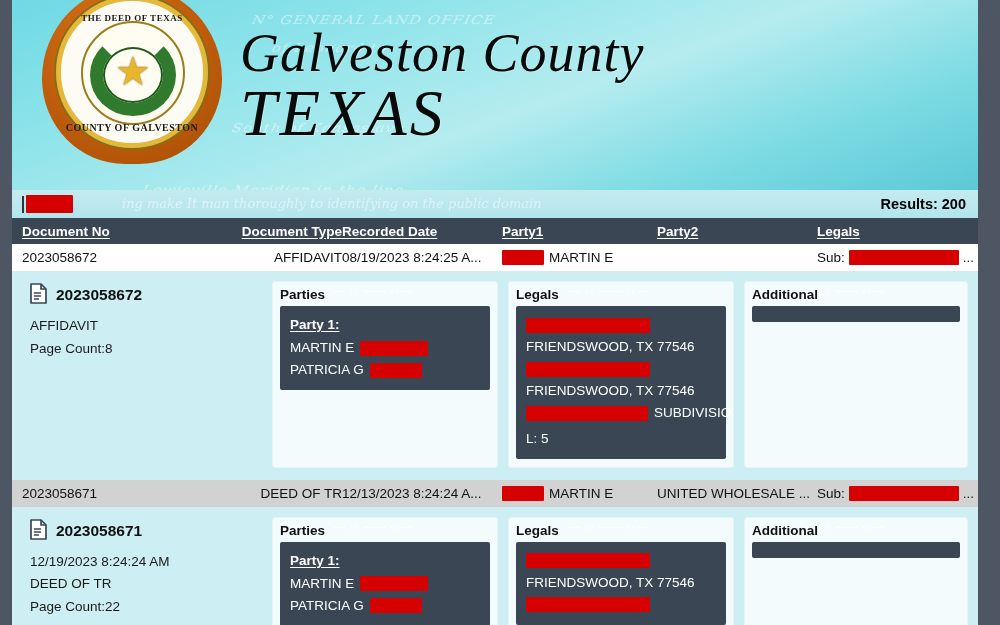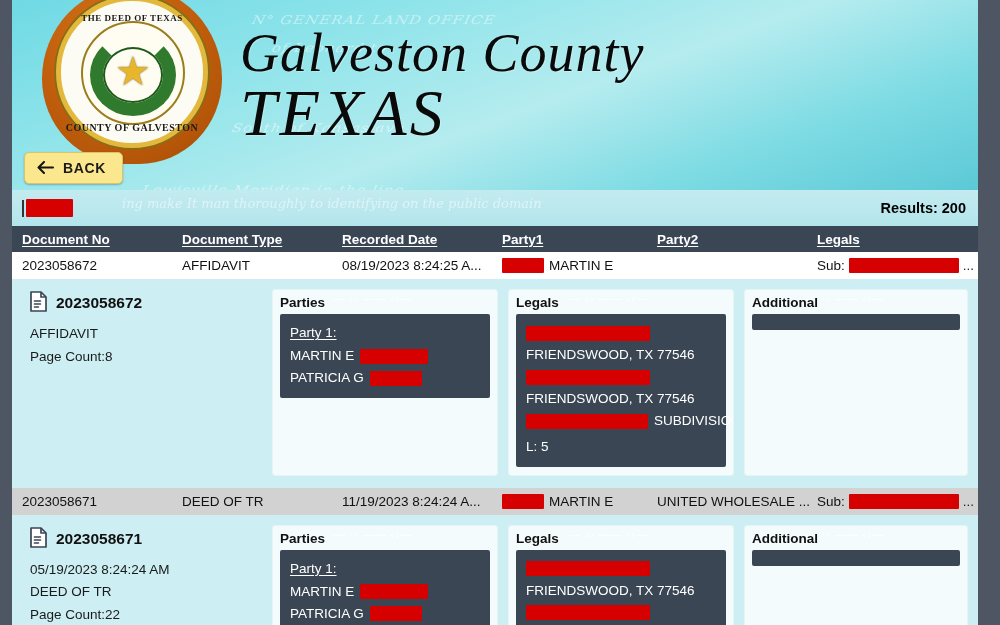--- a/index.html
+++ b/index.html
@@ -94,21 +94,21 @@
     background: #fbe78e; border: 1px solid #d8c46a; border-radius: 5px;
     padding: 8px 15px; font-size: 13.5px; font-weight: bold; color: #1b1b1b;
     letter-spacing: .4px; cursor: pointer;
     display: flex; align-items: center; gap: 10px;
     box-shadow: 0 1px 2px rgba(0,0,0,.25);
   }
   .icn { display: inline-block; line-height: 1; }
 
   
   .results-bar {
-    position: relative; height: 36px; width: 100%;
+    position: relative; height: 28px; width: 100%;
     background: linear-gradient(180deg,#c3ebf0,#b3e5ec);
     display: flex; align-items: center; justify-content: space-between;
     padding: 0 12px 0 10px; overflow: hidden;
   }
   .results-bar .script-bg {
     position: absolute; inset: 0; opacity: .5; color: #fff;
     font-family: "DejaVu Serif", serif; font-style: italic; font-size: 13px;
     padding-left: 110px; line-height: 28px; white-space: nowrap; pointer-events: none;
   }
   .redact { background: #d60000; display: inline-block; border-radius: 1px; vertical-align: middle; }
@@ -126,21 +126,21 @@
     font-size: 13.5px; font-weight: bold; text-decoration: underline;
     text-underline-offset: 2px; cursor: pointer;
   }
   .row-line {
     display: flex; align-items: center; height: 27px;
     font-size: 13.5px; color: #111; padding-left: 10px;
   }
   .row-line.odd { background: #ffffff; }
   .row-line.even { background: #d2d2d2; }
   .c-docno  { width: 160px; flex: 0 0 160px; }
-  .c-doctyp { width: 160px; flex: 0 0 160px; }
+  .c-doctyp { width: 160px; flex: 0 0 160px; text-align: right; }
   .c-date   { width: 160px; flex: 0 0 160px; }
   .c-p1     { width: 155px; flex: 0 0 155px; display:flex; align-items:center; gap:5px; }
   .c-p2     { width: 160px; flex: 0 0 160px; }
   .c-legal  { flex: 1 1 auto; display:flex; align-items:center; gap:4px; }
   .ell { color:#222; }
 
   
   .detail {
     background: #cdeef2; display: flex; gap: 10px;
     padding: 10px 10px 12px 18px;
@@ -158,21 +158,21 @@
     position: absolute; left: 60px; top: 2px; right: 2px;
     font-family: "DejaVu Serif", serif; font-style: italic; font-size: 12px;
     color: #fff; white-space: nowrap; pointer-events: none; opacity: .9;
   }
   .card-title { font-size: 13.5px; font-weight: bold; color: #111; position: relative; margin-bottom: 4px; }
   .card-body {
     background: #3b4654; border-radius: 2px; color: #fff;
     padding: 8px 10px 9px 10px; font-size: 13.5px; line-height: 22px;
   }
   .card-body.empty { height: 16px; padding: 0; }
-  .party-head { font-weight: normal; text-decoration: underline; text-underline-offset: 2px; display: block; margin-bottom: 1px; }
+  .party-head { font-weight: bold; text-decoration: underline; text-underline-offset: 2px; display: block; margin-bottom: 1px; }
   .pw-parties { width: 226px; flex: 0 0 226px; }
   .pw-legals  { width: 226px; flex: 0 0 226px; }
   .pw-add     { flex: 1 1 auto; }
   .nm { display: inline-flex; align-items: center; gap: 6px; }
 </style>
 </head>
 <body>
 
 <div id="app">
 
@@ -194,28 +194,20 @@
         </div>
         <div class="seal-text-bot">COUNTY OF GALVESTON</div>
       </div>
     </div>
 
     <div class="title-wrap">
       <div class="title-line1">Galveston County</div>
       <div class="title-line2">TEXAS</div>
     </div>
 
-    <div class="btn-back">
-      <span class="icn">
-        <svg width="17" height="13" viewBox="0 0 17 13">
-            <path d="M7 1 L1.5 6.5 L7 12 M1.5 6.5 H16" stroke="#141414" stroke-width="2" fill="none" stroke-linecap="round" stroke-linejoin="round"></path>
-          </svg>
-      </span>
-      <span>BACK</span>
-    </div>
 
   </div>
 
   <div class="results-bar">
     <div class="script-bg">ing make It man thoroughly to identifying on the public domain</div>
     <div class="results-left">
       <span class="caret"></span>
       <span class="redact" style="width:47px;height:18px"></span>
     </div>
     <div class="results-count">Results: 200</div>
@@ -299,21 +291,21 @@
       <div class="card pw-add">
         <div class="card-script">— ›› —— ‹‹—</div>
         <div class="card-title">Additional</div>
         <div class="card-body empty"></div>
       </div>
     </div>
 
     <div class="row-line even">
       <span class="c-docno">2023058671</span>
       <span class="c-doctyp">DEED OF TR</span>
-      <span class="c-date">11/19/2023 8:24:24 A...</span>
+      <span class="c-date">12/13/2023 8:24:24 A...</span>
       <span class="c-p1">
         <span class="redact" style="width:42px;height:15px"></span>
         <span>MARTIN E</span>
       </span>
       <span class="c-p2">UNITED WHOLESALE ...</span>
       <span class="c-legal">
         <span>Sub:</span>
         <span class="redact" style="width:110px;height:15px"></span>
         <span class="ell">...</span>
       </span>
@@ -324,21 +316,21 @@
         <div class="doc-title">
           <span class="icn">
             <svg width="17" height="21" viewBox="0 0 17 21">
               <path d="M1 1 H11 L16 6 V20 H1 Z" fill="#fff" stroke="#3b4654" stroke-width="1.7" stroke-linejoin="round"></path>
               <path d="M11 1 V6 H16" fill="none" stroke="#3b4654" stroke-width="1.7" stroke-linejoin="round"></path>
               <path d="M4.4 10 H10.5 M4.4 13 H10.5 M4.4 16 H8.5" stroke="#3b4654" stroke-width="1.5" stroke-linecap="round"></path>
             </svg>
           </span>
           <span class="num">2023058671</span>
         </div>
-        <div class="meta">05/19/2023 8:24:24 AM</div>
+        <div class="meta">12/19/2023 8:24:24 AM</div>
         <div class="meta">DEED OF TR</div>
         <div class="meta">Page Count:22</div>
       </div>
 
       <div class="card pw-parties">
         <div class="card-script">— ›› —— ‹‹—</div>
         <div class="card-title">Parties</div>
         <div class="card-body">
           <span class="party-head">Party 1:</span>
           <div class="nm">

